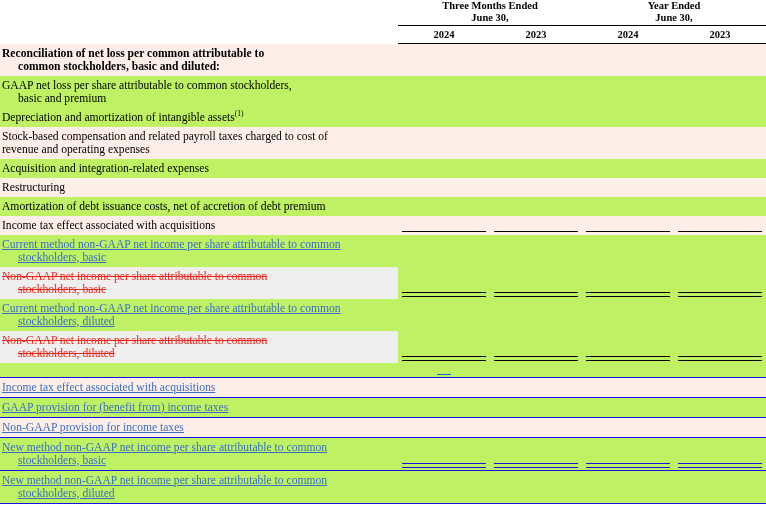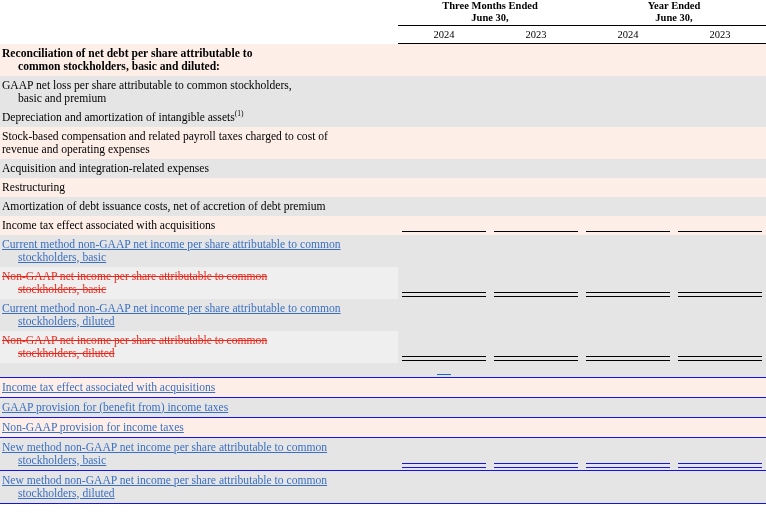--- a/index.html
+++ b/index.html
@@ -26,30 +26,30 @@
   .hdr-group{
     text-align:center;
     font-weight:bold;
     font-size:10.5px;
     line-height:11.5px;
     padding-bottom:2px;
   }
   .hdr-group .l2{display:block;}
   .hdr-year{
     text-align:center;
-    font-weight:normal;
+    font-weight:bold;
     font-size:10.5px;
     padding:3px 0 3px 0;
   }
   .rule-top{border-top:1.2px solid #000;}
   .rule-bot{border-bottom:1.2px solid #000;}
 
   
   tr.shade > td{background:#fdeee8;}
-  tr.plain > td{background:#e5e5e5;}
+  tr.plain > td{background:#bef264;}
 
   td.lbl{
     padding:3px 2px 3px 2px;
     line-height:13px;
     font-size:11.6px;
   }
   td.num{background-clip:padding-box;}
 
   .ind0{padding-left:2px;}
   .ind1{padding-left:20px;}
@@ -103,21 +103,21 @@
       <tr>
         <th></th>
         <th class="hdr-year rule-top rule-bot">2024</th>
         <th class="hdr-year rule-top rule-bot">2023</th>
         <th class="hdr-year rule-top rule-bot">2024</th>
         <th class="hdr-year rule-top rule-bot">2023</th>
       </tr>
     </thead>
     <tbody>
         <tr class="shade">
-          <td class="lbl hang"><b class="bold"><span>Reconciliation of net debt per share attributable to</span><span class="l2">common stockholders, basic and diluted:</span></b></td>
+          <td class="lbl hang"><b class="bold"><span>Reconciliation of net loss per common attributable to</span><span class="l2">common stockholders, basic and diluted:</span></b></td>
           <td class="num"><span class="val"></span><span class="spacer"></span></td>
           <td class="num"><span class="val"></span><span class="spacer"></span></td>
           <td class="num"><span class="val"></span><span class="spacer"></span></td>
           <td class="num"><span class="val"></span><span class="spacer"></span></td>
         </tr>
         <tr class="plain">
           <td class="lbl hang"><span>GAAP net loss per share attributable to common stockholders,</span><span class="l2">basic and premium</span></td>
           <td class="num"><span class="val"></span><span class="spacer"></span></td>
           <td class="num"><span class="val"></span><span class="spacer"></span></td>
           <td class="num"><span class="val"></span><span class="spacer"></span></td>

